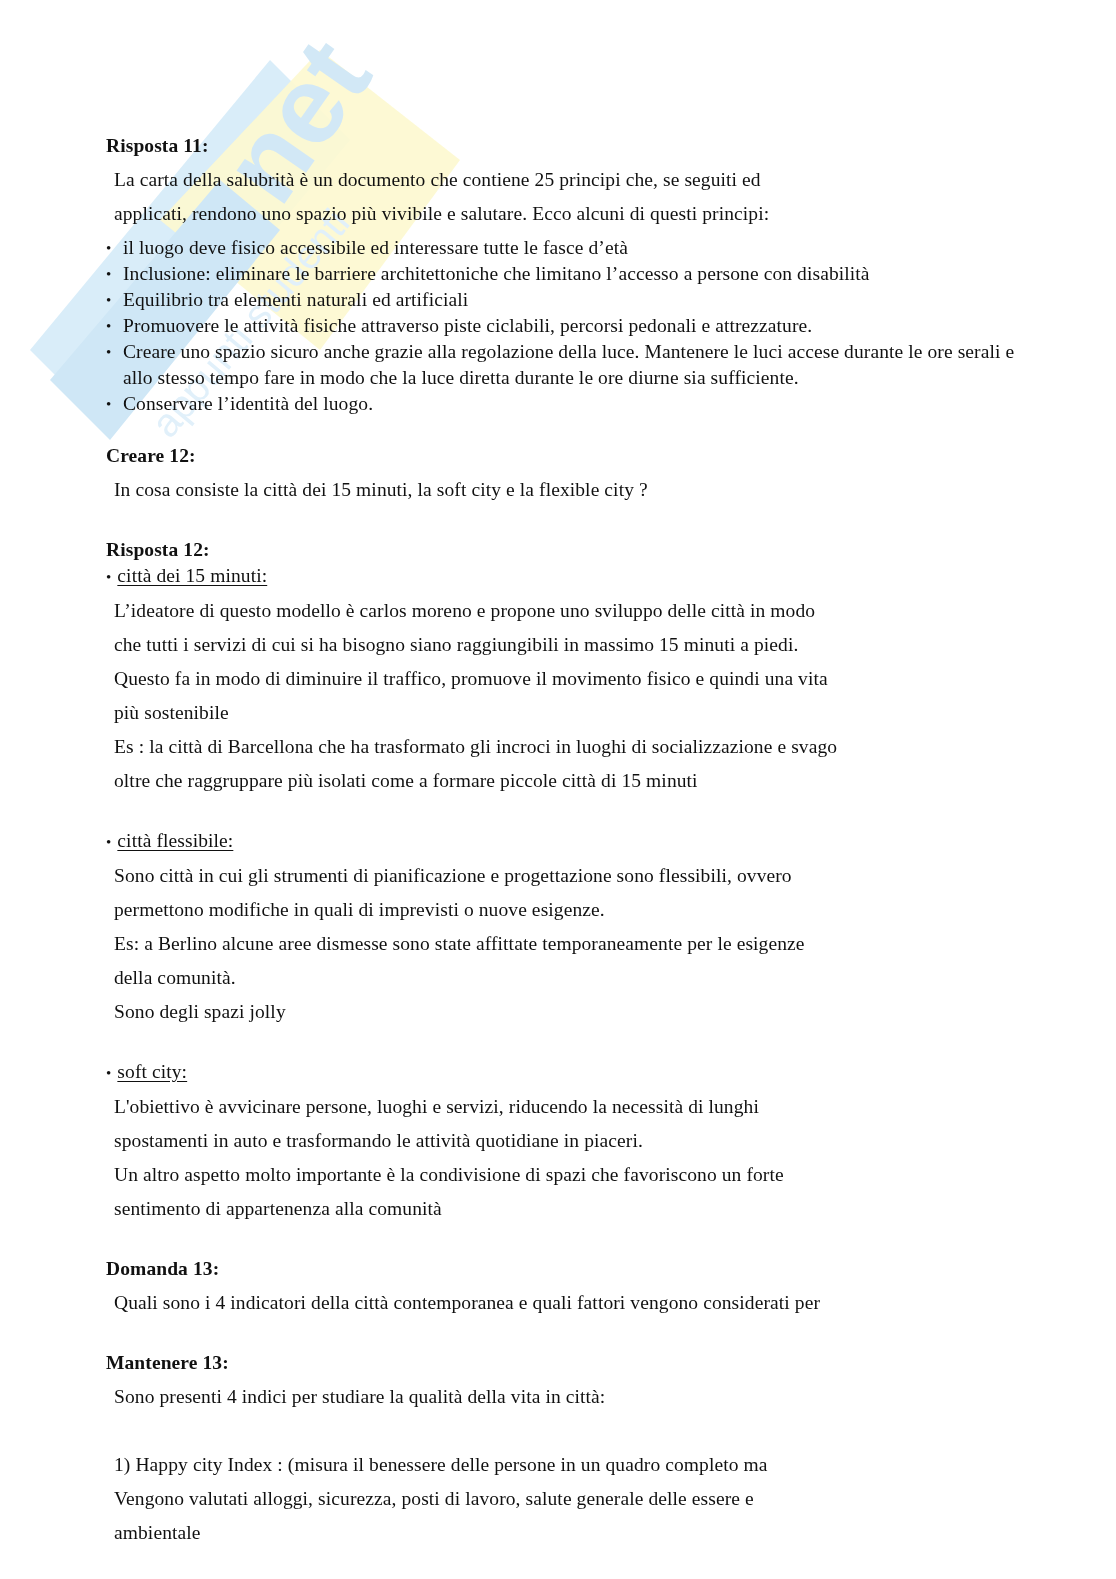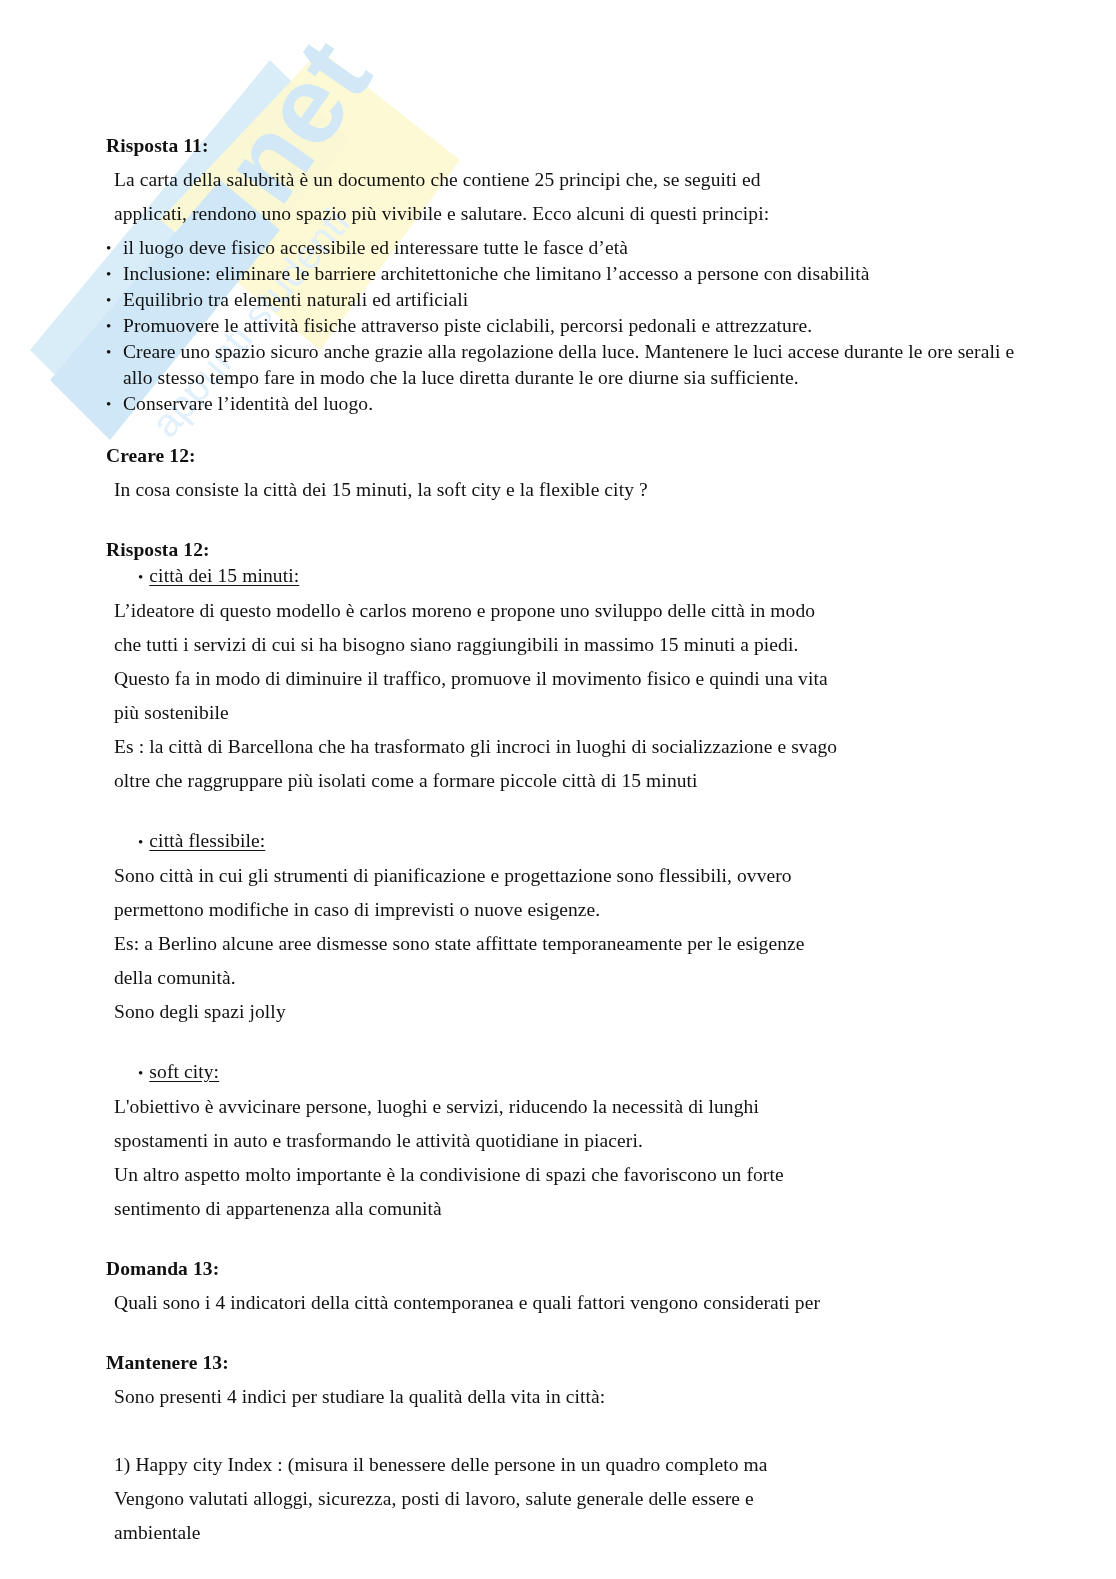--- a/index.html
+++ b/index.html
@@ -8,21 +8,21 @@
   .page {
     position: absolute; left: 106px; top: 133px; width: 920px;
     font-family: Liberation Serif, serif; font-size: 19.5px; line-height: 26px;
     color: #111111; letter-spacing: 0.1px;
   }
   .heading { font-weight: bold; }
   .gap { height: 26px; }
   .bullet-list { margin: 0; padding: 0; list-style: none; }
   .bullet-list li { position: relative; padding-left: 17px; }
   .bullet-list li::before { content: "\2022"; position: absolute; left: 0; top: 0; font-size: 15px; }
-  .sub-title { display: inline; margin-left: 32px; }
+  .sub-title { display: inline; }
   .sub-title .dot { margin-right: 6px; font-size: 15px; }
   .sub-title .u { text-decoration: underline; text-underline-offset: 3px; }
   p { margin: 8px; }
 </style>
 </head>
 <body>
 
 <svg class="watermark" viewBox="0 0 460 480">
   <polygon points="10,330 250,40 330,120 90,410" fill="#d9edf9"></polygon>
   <polygon points="140,200 300,30 440,140 300,330" fill="#fdf8cf" opacity="0.9"></polygon>
@@ -64,21 +64,21 @@
     <p>che tutti i servizi di cui si ha bisogno siano raggiungibili in massimo 15 minuti a piedi.</p>
     <p>Questo fa in modo di diminuire il traffico, promuove il movimento fisico e quindi una vita</p>
     <p>più sostenibile</p>
     <p>Es : la città di Barcellona che ha trasformato gli incroci in luoghi di socializzazione e svago</p>
     <p>oltre che raggruppare più isolati come a formare piccole città di 15 minuti</p>
 
     <div class="gap"></div>
 
     <div class="sub-title"><span class="dot">•</span><span class="u">città flessibile:</span></div>
     <p>Sono città in cui gli strumenti di pianificazione e progettazione sono flessibili, ovvero</p>
-    <p>permettono modifiche in caso di imprevisti o nuove esigenze.</p>
+    <p>permettono modifiche in quali di imprevisti o nuove esigenze.</p>
     <p>Es: a Berlino alcune aree dismesse sono state affittate temporaneamente per le esigenze</p>
     <p>della comunità.</p>
     <p>Sono degli spazi jolly</p>
 
     <div class="gap"></div>
 
     <div class="sub-title"><span class="dot">•</span><span class="u">soft city:</span></div>
     <p>L'obiettivo è avvicinare persone, luoghi e servizi, riducendo la necessità di lunghi</p>
     <p>spostamenti in auto e trasformando le attività quotidiane in piaceri.</p>
     <p>Un altro aspetto molto importante è la condivisione di spazi che favoriscono un forte</p>

